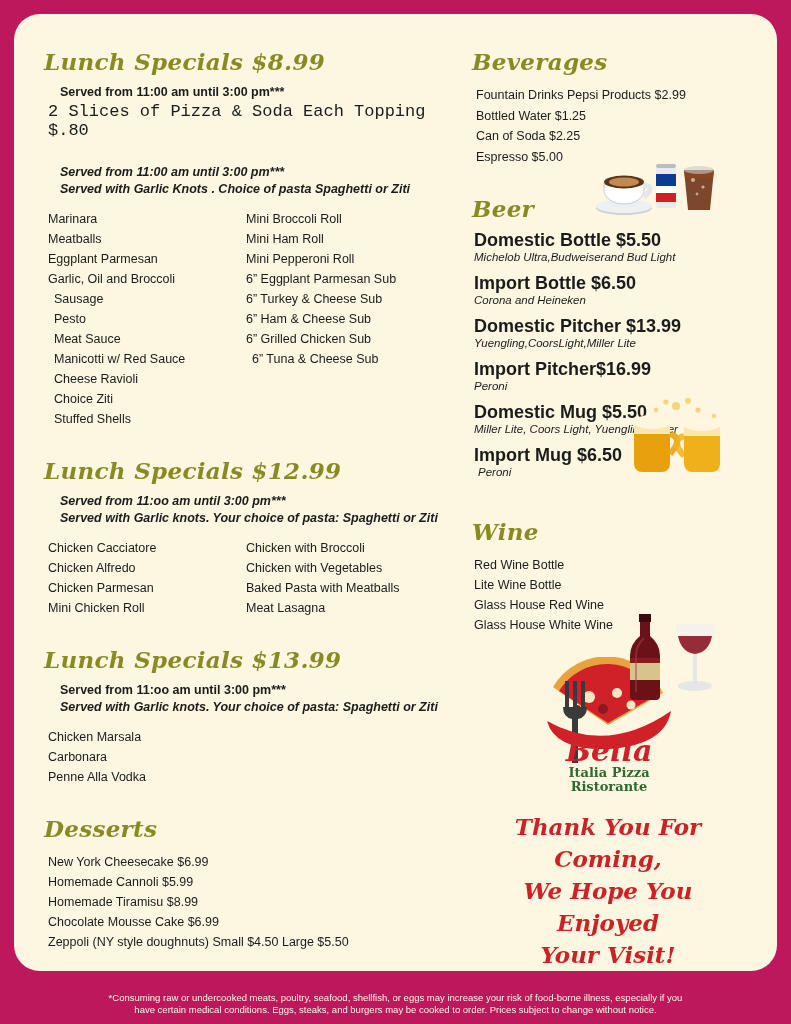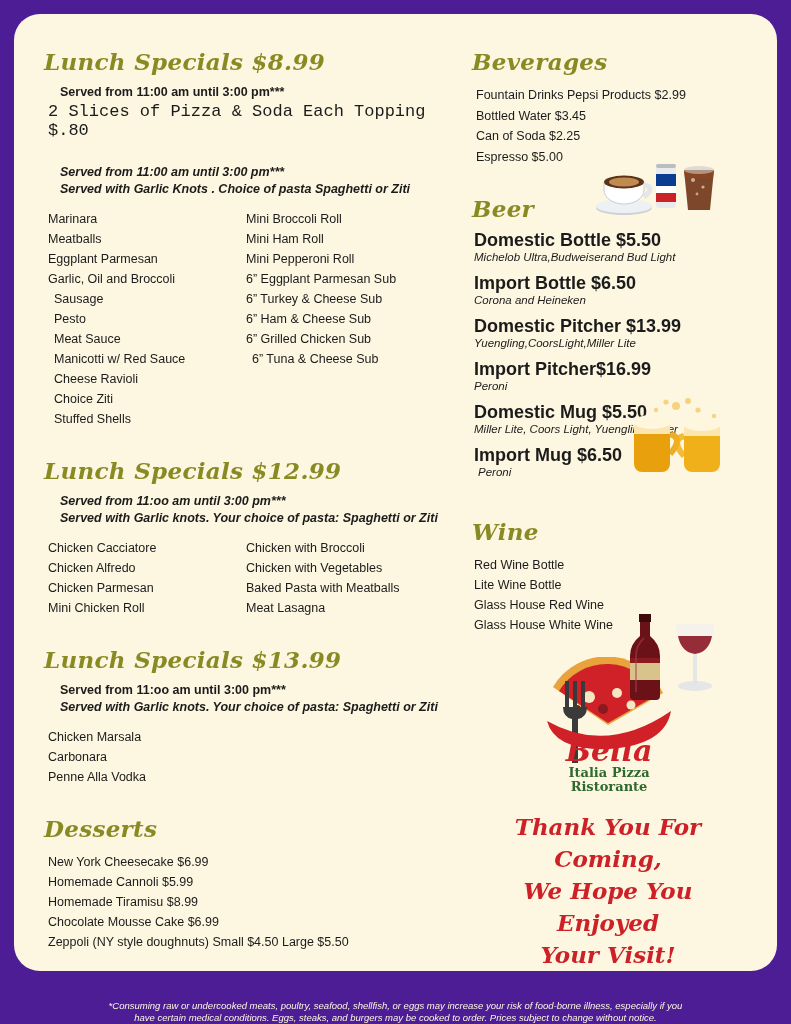--- a/index.html
+++ b/index.html
@@ -8,21 +8,21 @@
     width: 791px;
     height: 1024px;
     background: #cc2127;
     font-family: "Liberation Sans", sans-serif;
     overflow: hidden;
   }
   .page {
     position: relative;
     width: 791px;
     height: 1024px;
-    background: #4c1d95;
+    background: #be185d;
     padding: 14px 14px 0 14px;
   }
   .sheet {
     position: relative;
     width: 763px;
     height: 957px;
     background: #fdf6e0;
     border-radius: 26px;
     overflow: hidden;
   }
@@ -127,25 +127,24 @@
     font-style: italic;
     font-weight: bold;
     color: #cc2127;
     font-size: 23px;
     line-height: 32px;
   }
 
   .footer {
     position: absolute;
     left: 0;
-    bottom: 0;
+    bottom: 8px;
     width: 791px;
     text-align: center;
     color: #fdf6e0;
-    font-style: italic;
     font-size: 9.5px;
     line-height: 12px;
     padding: 0 40px;
   }
   .rel { position: relative; }
 </style>
 </head>
 <body>
 
 <div class="page">
@@ -244,21 +243,21 @@
           </div>
         </section>
       </div>
 
       <div class="col-right rel">
 
         <section>
           <h2 class="section">Beverages</h2>
           <div class="bev-list">
             <div class="li">Fountain Drinks Pepsi Products $2.99</div>
-            <div class="li">Bottled Water $3.45</div>
+            <div class="li">Bottled Water $1.25</div>
             <div class="li">Can of Soda $2.25</div>
             <div class="li">Espresso $5.00</div>
           </div>
         </section>
 
         <div class="coffee-art">
           <svg width="130" height="62" viewBox="0 0 130 62">
 
             <ellipse cx="30" cy="52" rx="28" ry="7" fill="#cfd3d8"></ellipse>
             <ellipse cx="30" cy="50" rx="28" ry="7" fill="#eef1f4"></ellipse>

